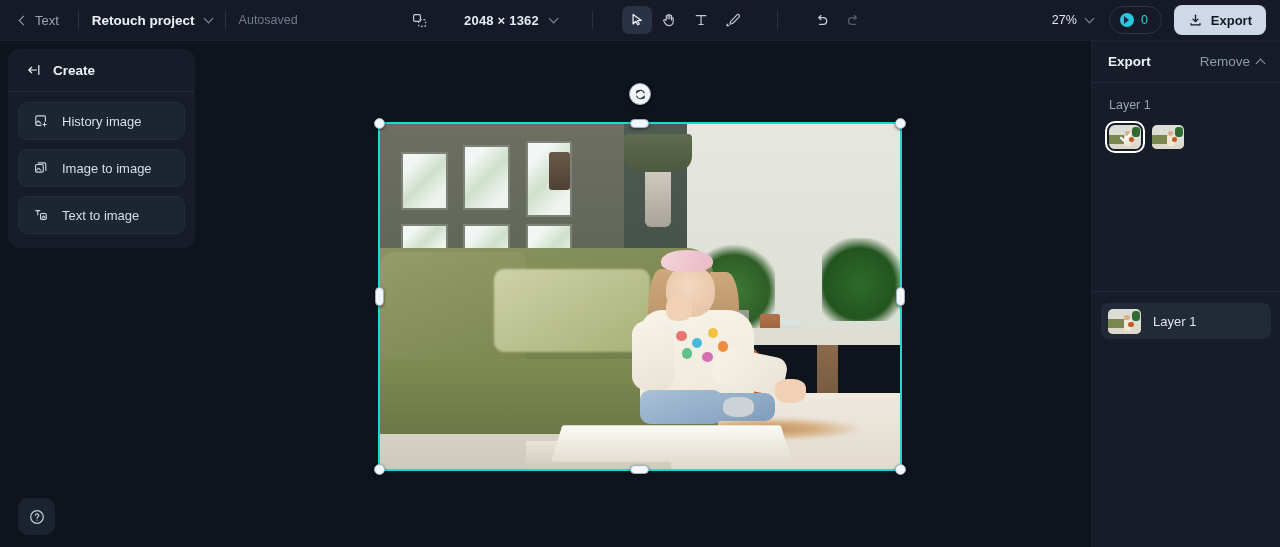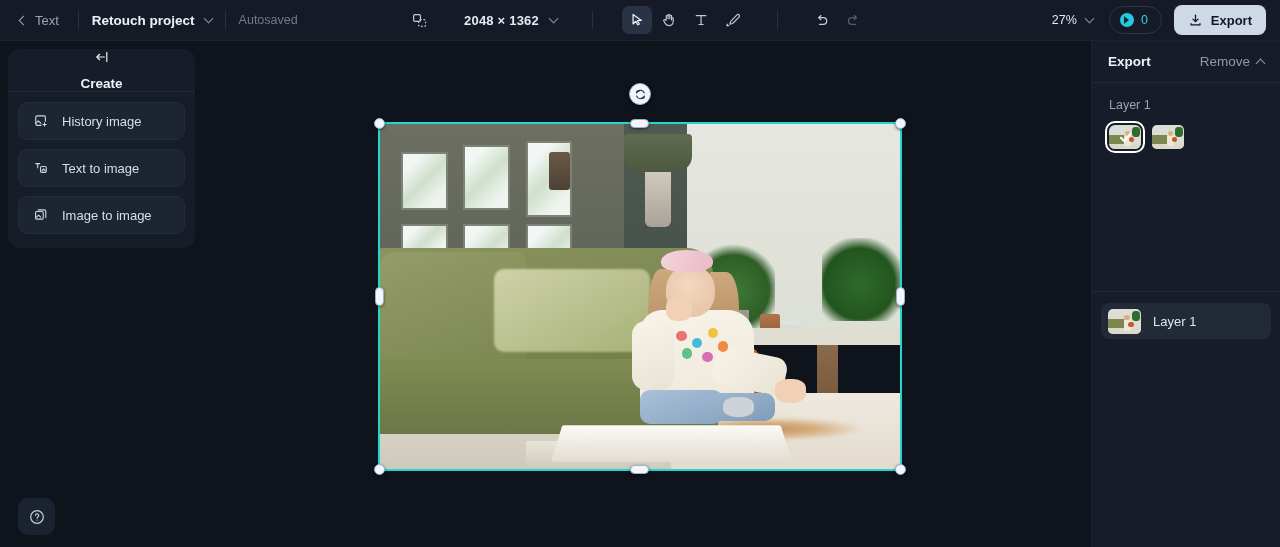--- a/index.html
+++ b/index.html
@@ -68,21 +68,21 @@
     height: 30px; padding: 0 14px; font-size: 13px; font-weight: bold; cursor: pointer;
   }
 
   
   .sidebar {
     position: absolute; left: 8px; top: 49px; width: 187px;
     background: #161c28; border-radius: 12px; overflow: hidden;
   }
   .sb-head {
     height: 43px; display: flex; align-items: center; gap: 11px;
-    padding: 0 18px; border-bottom: 1px solid #212939; flex-direction: column;
+    padding: 0 18px; border-bottom: 1px solid #212939;
   }
   .sb-title { font-size: 13.5px; font-weight: bold; color: #eef2f8; }
   .sb-body { padding: 10px 10px 14px 10px; display: flex; flex-direction: column; gap: 9px; }
   .sb-item {
     height: 38px; border-radius: 9px; background: #1d2533;
     display: flex; align-items: center; gap: 13px; padding: 0 14px;
     color: #d7dee9; font-size: 13px; cursor: pointer;
     border: 1px solid #232c3c;
   }
   .help-btn {
@@ -323,36 +323,36 @@
             <path d="M15.5 10.2V5.2a1.6 1.6 0 00-1.6-1.6H5.1A1.6 1.6 0 003.5 5.2v8.6a1.6 1.6 0 001.6 1.6h5"></path>
             <path d="M3.7 12.6 6.6 9.9l3.2 2.9"></path>
             <path d="M14.4 12.2v4.2M12.3 14.3h4.2"></path>
           </svg>
         </span>
         <span>History image</span>
       </div>
       <div class="sb-item">
         <span>
           <svg width="16" height="16" viewBox="0 0 20 20" fill="none" stroke="#cdd6e2" stroke-width="1.4" stroke-linecap="round" stroke-linejoin="round">
+            <rect x="3.2" y="5.6" width="9.6" height="9.6" rx="1.5"></rect>
+            <path d="M6.5 3.6h7.6A1.9 1.9 0 0116 5.5v7.6"></path>
+            <path d="M4.4 12.6l2.6-2.5 2.6 2.6"></path>
+          </svg>
+        </span>
+        <span>Image to image</span>
+      </div>
+      <div class="sb-item">
+        <span>
+          <svg width="16" height="16" viewBox="0 0 20 20" fill="none" stroke="#cdd6e2" stroke-width="1.4" stroke-linecap="round" stroke-linejoin="round">
             <path d="M3.4 4.6h5M5.9 4.6v5.2"></path>
             <rect x="9.4" y="8.2" width="7.2" height="7.2" rx="1.4"></rect>
             <path d="M11.3 13.6l2-2.4 1.9 2.4"></path>
           </svg>
         </span>
         <span>Text to image</span>
-      </div>
-      <div class="sb-item">
-        <span>
-          <svg width="16" height="16" viewBox="0 0 20 20" fill="none" stroke="#cdd6e2" stroke-width="1.4" stroke-linecap="round" stroke-linejoin="round">
-            <rect x="3.2" y="5.6" width="9.6" height="9.6" rx="1.5"></rect>
-            <path d="M6.5 3.6h7.6A1.9 1.9 0 0116 5.5v7.6"></path>
-            <path d="M4.4 12.6l2.6-2.5 2.6 2.6"></path>
-          </svg>
-        </span>
-        <span>Image to image</span>
       </div>
     </div>
   </div>
 
   <div class="help-btn">
     <span>
       <svg width="18" height="18" viewBox="0 0 20 20" fill="none" stroke="#c4cdda" stroke-width="1.35">
         <circle cx="10" cy="10" r="7"></circle>
         <path d="M8.3 8.1a1.8 1.8 0 113 1.5c-.6.5-1.1.8-1.1 1.6" stroke-linecap="round"></path>
         <circle cx="10.1" cy="13.4" r=".75" fill="#c4cdda" stroke="none"></circle>

